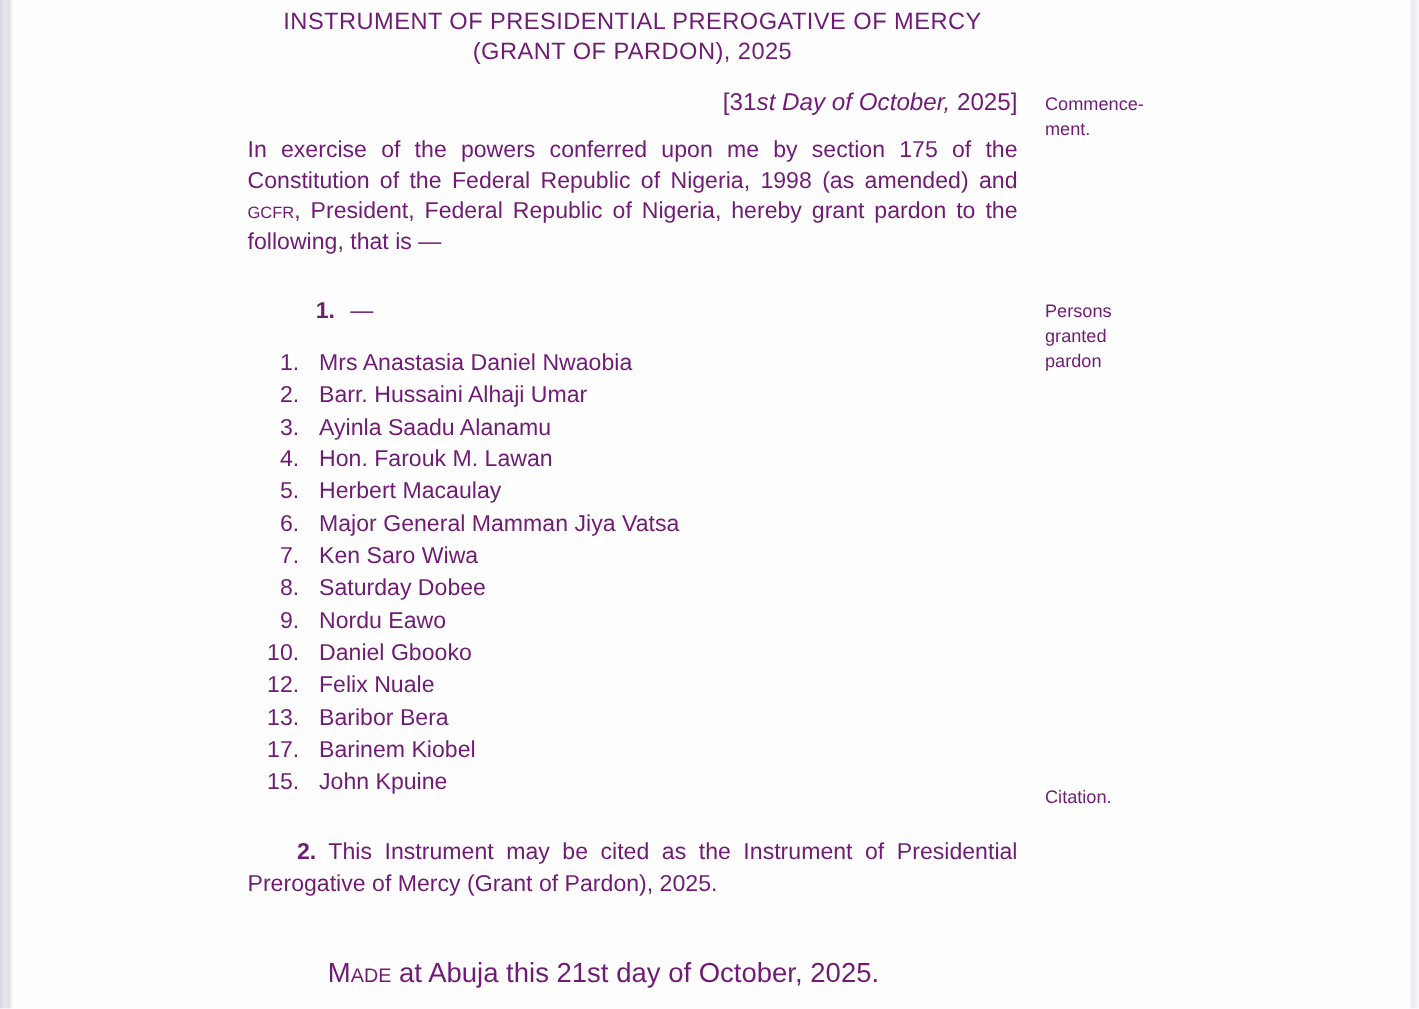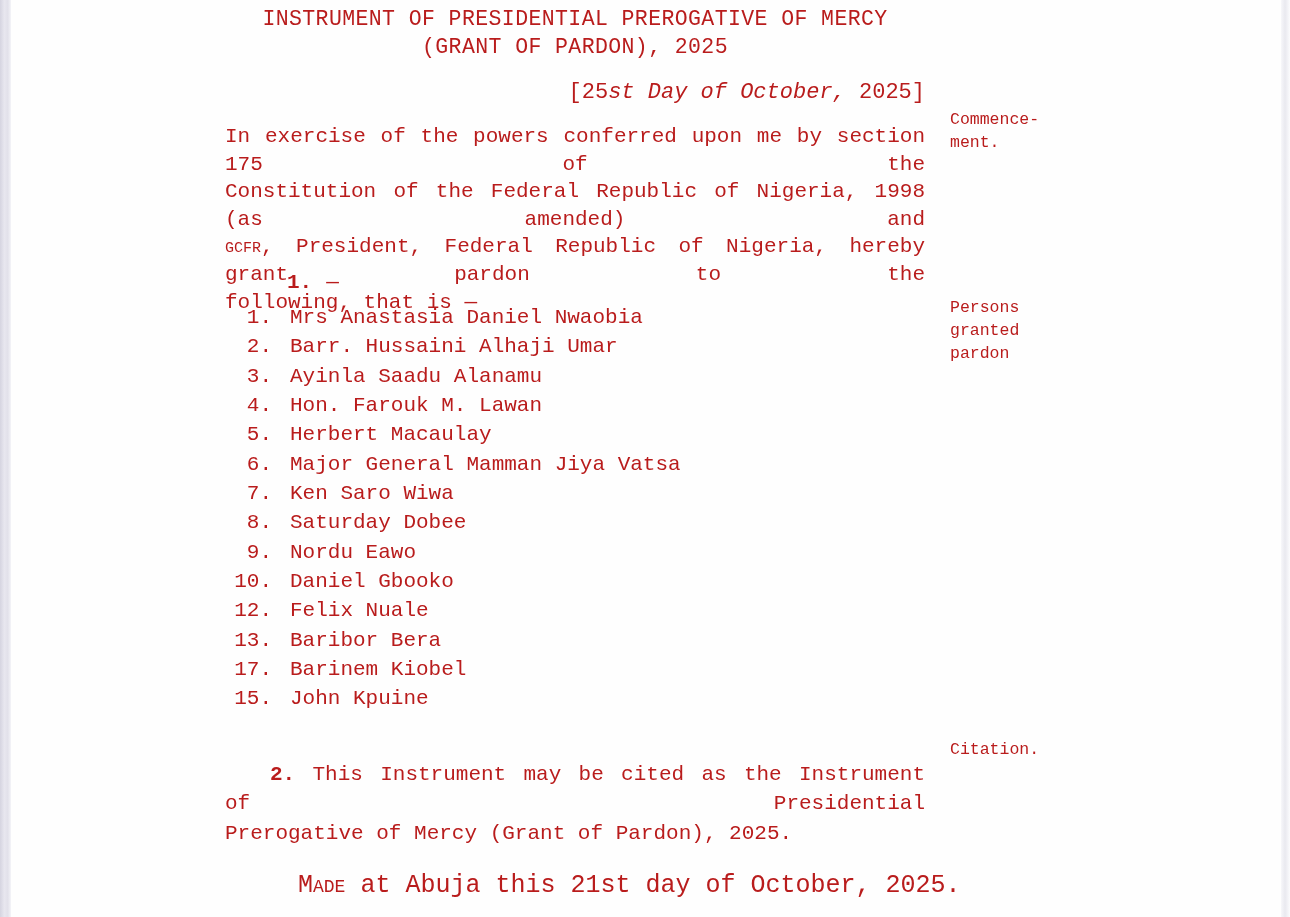--- a/index.html
+++ b/index.html
@@ -2,22 +2,22 @@
 <html><head>
 <meta charset="utf-8">
 <style>
   html, body { margin: 0; padding: 0; background: #ffffff; }
 
   .page {
     position: relative;
     width: 1290px;
     height: 917px;
     background: #fefefe;
-    font-family: Liberation Mono, monospace;
-    color: #b91c1c;
+    font-family: Liberation Sans, sans-serif;
+    color: #701a75;
     overflow: hidden;
   }
 
   
   .edge-left {
     position: absolute; left: 0; top: 0; height: 100%; width: 11px;
     background: linear-gradient(90deg, #d5d4e0 0%, #e8e7ef 40%, #e2e1ea 70%, #f4f4f8 100%);
   }
   .edge-right {
     position: absolute; right: 0; top: 0; height: 100%; width: 9px;
@@ -31,21 +31,21 @@
   }
 
   .date-line {
     position: absolute; left: 225px; top: 80px; width: 700px;
     text-align: right; font-size: 22px; white-space: nowrap;
   }
   .date-italic { font-style: italic; }
 
   .margin-note {
     position: absolute; left: 950px; width: 130px;
-    font-size: 16.5px; line-height: 23px; text-align: left; margin-top: 24px;
+    font-size: 16.5px; line-height: 23px; text-align: left;
   }
   .mn-commence { top: 84px; }
   .mn-persons  { top: 272px; }
   .mn-citation { top: 714px; }
 
   .preamble {
     position: absolute; left: 225px; top: 123px; width: 700px;
     font-size: 21px; line-height: 27.6px;
   }
   .jline { text-align: justify; text-align-last: justify; }
@@ -58,21 +58,21 @@
   .sec-num { font-weight: bold; }
   .sec1-num { margin-left: 62px; }
   .sec1-dash { margin-left: 14px; }
 
   .pardon-list {
     position: absolute; left: 225px; top: 306px; width: 700px;
     font-size: 21px;
   }
   .p-row { display: flex; align-items: baseline; height: 29.35px; }
   .p-num { flex: none; width: 47px; text-align: right; }
-  .p-name { margin-left: 18px; white-space: nowrap; }
+  .p-name { margin-left: 18px; white-space: nowrap; margin-top: 12px; }
 
   .section2 {
     position: absolute; left: 225px; top: 760px; width: 700px;
     font-size: 21px; line-height: 29.4px;
   }
   .s2-line1 { text-align: justify; text-align-last: justify; text-indent: 45px; }
 
   .made-line {
     position: absolute; left: 225px; top: 871px; width: 700px;
     font-size: 25px; padding-left: 73px; box-sizing: border-box;
@@ -85,21 +85,21 @@
 <div class="page">
 
   <div class="edge-left"></div>
   <div class="edge-right"></div>
 
   <div class="title-block">
     <div>INSTRUMENT OF PRESIDENTIAL PREROGATIVE OF MERCY</div>
     <div>(GRANT OF PARDON), 2025</div>
   </div>
 
-  <div class="date-line"><span>[25</span><span class="date-italic">st Day of October,</span><span> 2025]</span></div>
+  <div class="date-line"><span>[31</span><span class="date-italic">st Day of October,</span><span> 2025]</span></div>
 
   <div class="margin-note mn-commence">
     <div>Commence-</div>
     <div>ment.</div>
   </div>
 
   <div class="preamble">
     <div class="jline">In exercise of the powers conferred upon me by section 175 of the</div>
     <div class="jline">Constitution of the Federal Republic of Nigeria, 1998 (as amended) and</div>
     <div class="jline"><span class="smallcaps">gcfr,</span><span> President, Federal Republic of Nigeria, hereby grant pardon to the</span></div>

